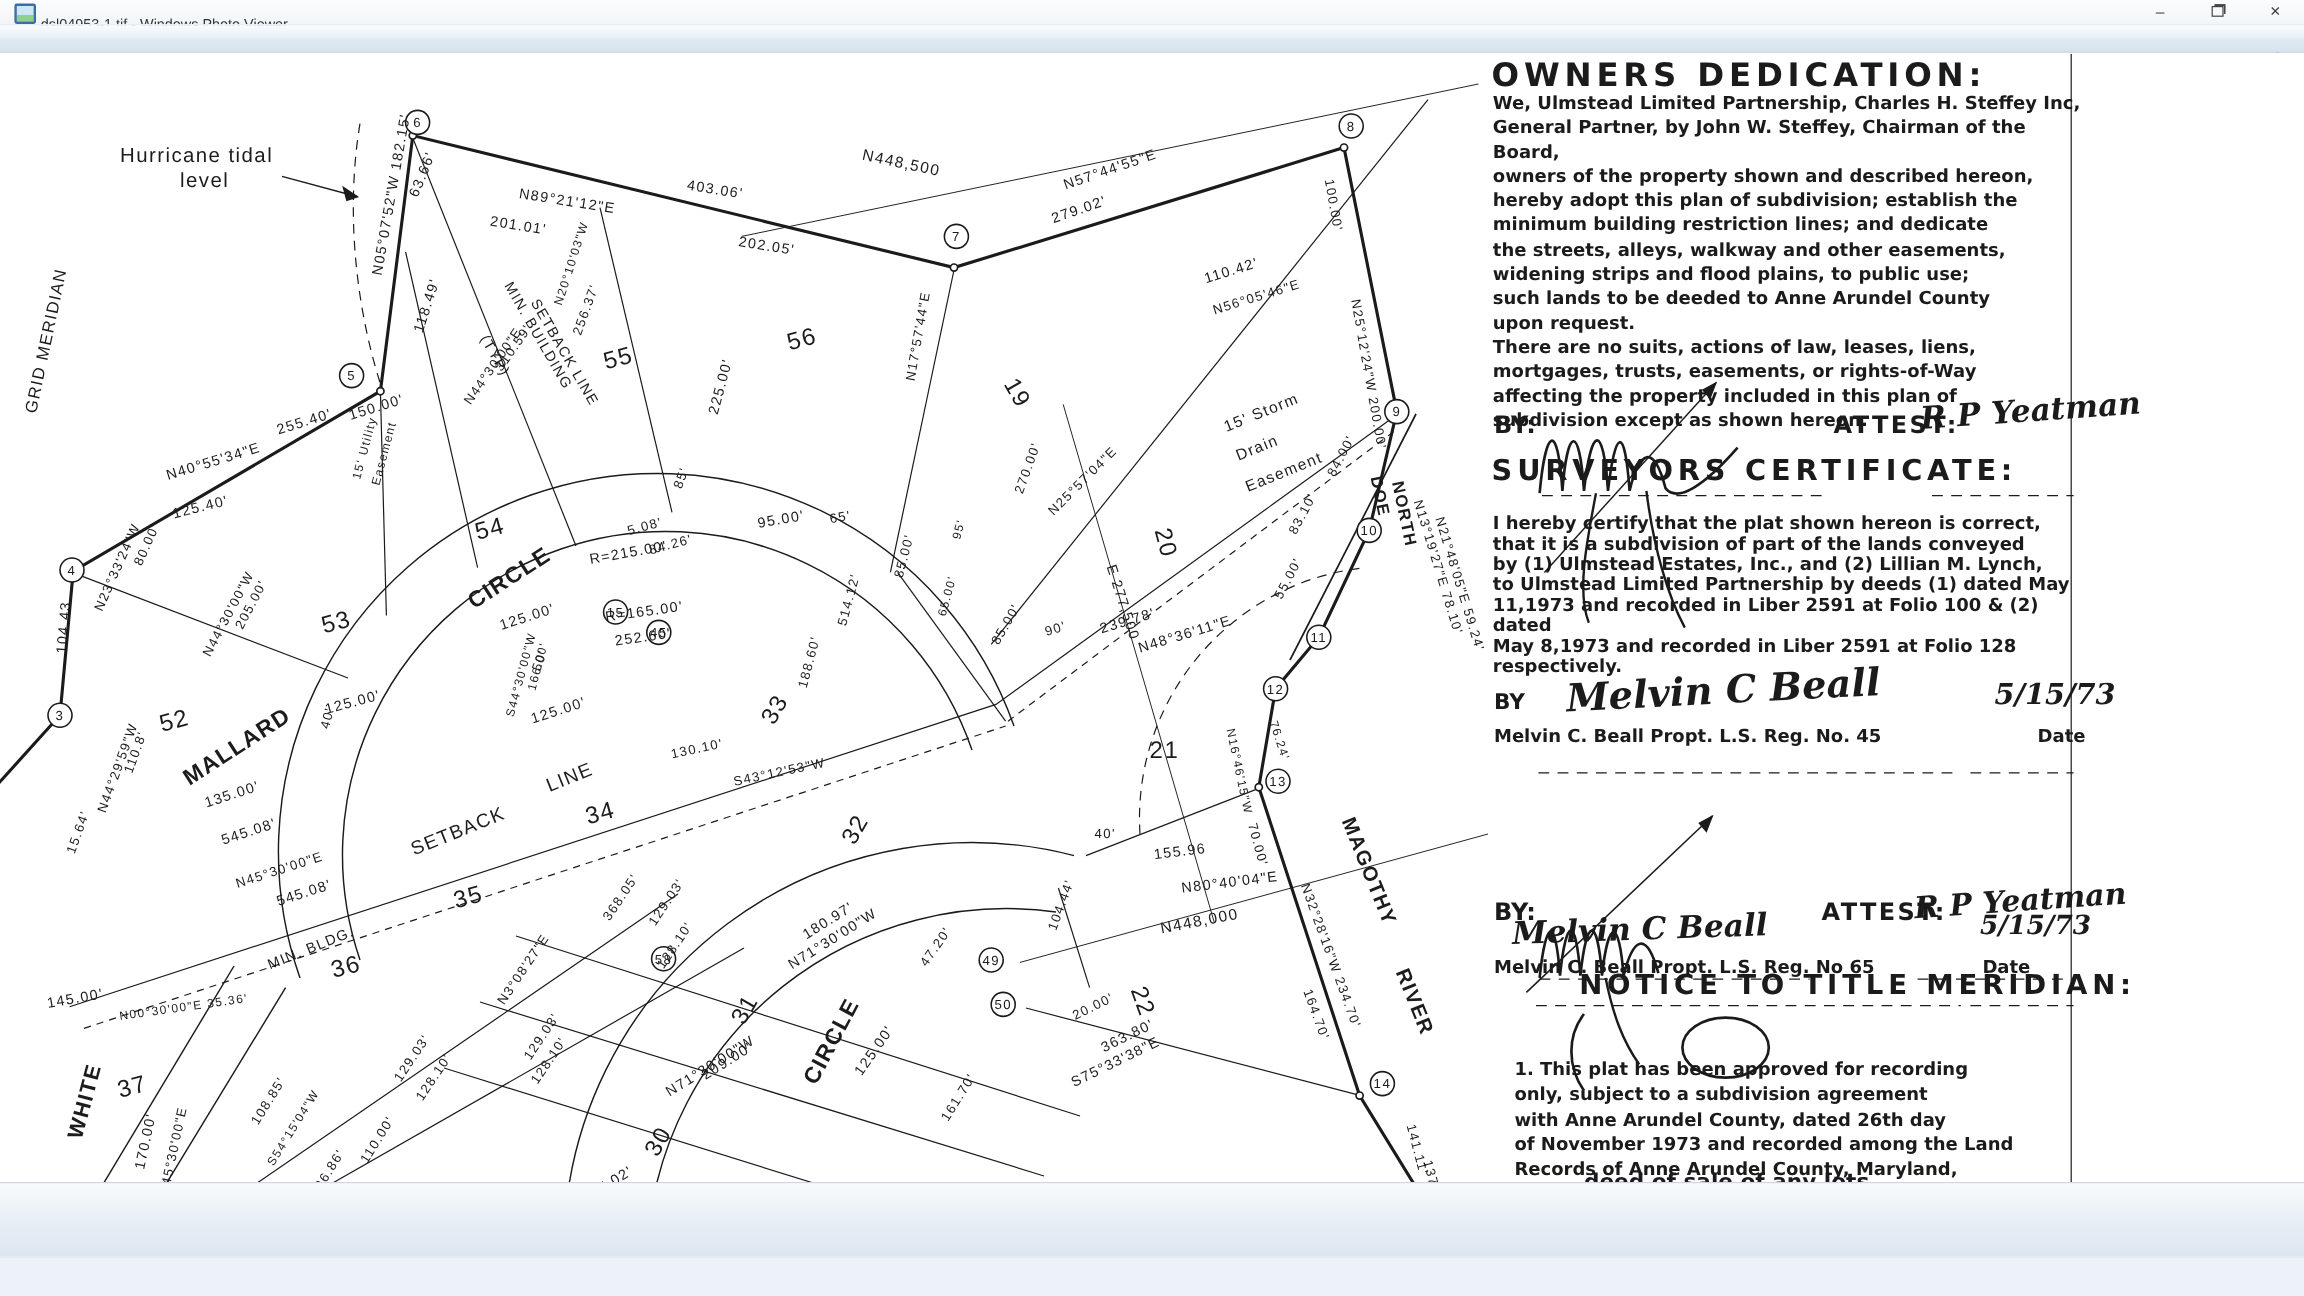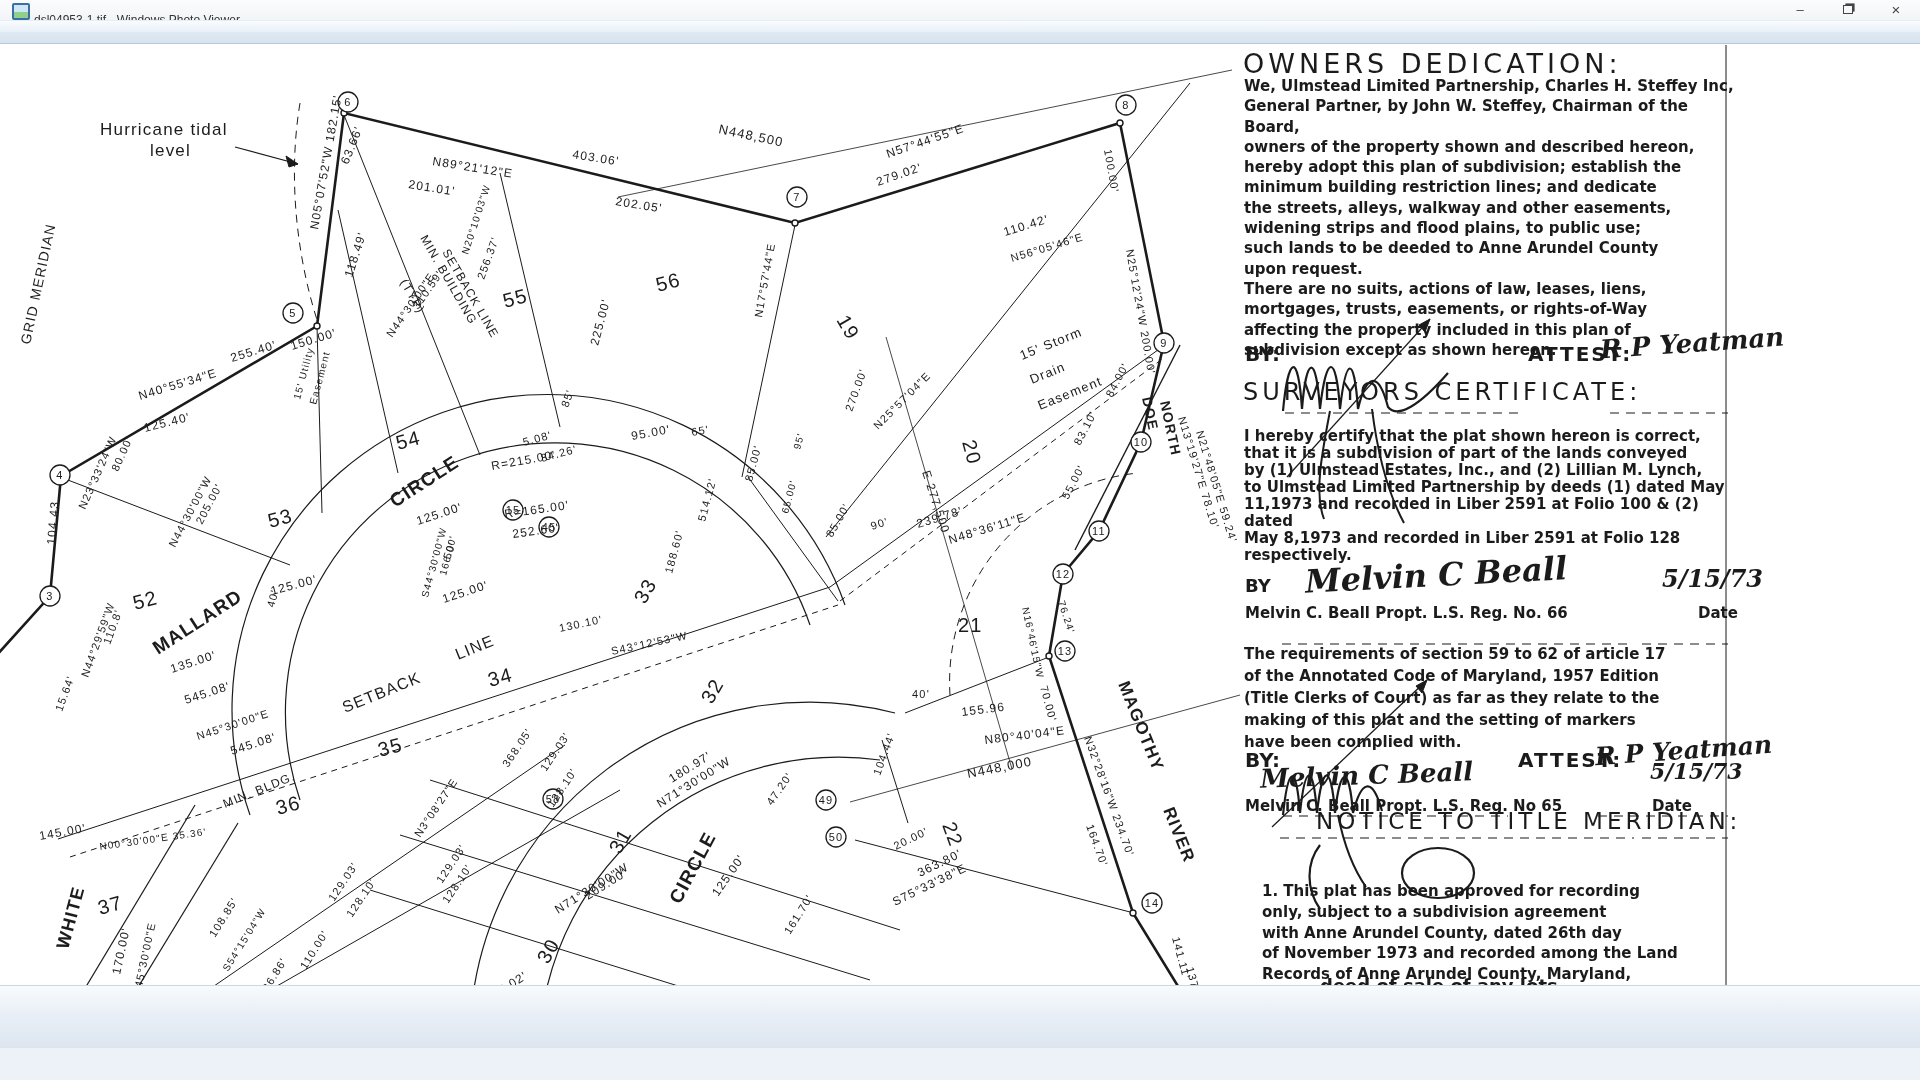--- a/index.html
+++ b/index.html
@@ -13,21 +13,21 @@
   #btn-restore span{display:inline-block;width:8px;height:7px;border:1.4px solid #444;box-shadow:2px -2px 0 -0.4px #444;margin-top:3px;}
   #menubar{left:0;top:20px;width:1920px;height:24px;background:linear-gradient(#fafcfe,#e8f0f8 48%,#dfe9f3 52%,#d8e3ef);border-bottom:1px solid #b9c8da;border-top:1px solid #e6edf4;box-sizing:border-box;}
   .menu-item{top:24px;height:18px;font-size:12px;color:#1e1e1e;display:flex;align-items:center;gap:5px;}
   .caret{width:0;height:0;border-left:3.5px solid transparent;border-right:3.5px solid transparent;border-top:4px solid #333;}
   #help-btn{left:1888px;top:23px;width:17px;height:17px;border-radius:50%;background:radial-gradient(circle at 35% 30%,#9cc8ee,#2f74c0);color:#fff;font-size:11px;font-weight:bold;text-align:center;line-height:17px;border:1px solid #1d4f91;}
   
   #content{left:0;top:44px;width:1920px;height:941px;background:#fff;overflow:hidden;}
   #plat-svg{position:absolute;left:0;top:0;}
   #plat-svg text{fill:#1c1c1c;letter-spacing:1.2px;}
   .hand{position:absolute;color:#1b1b1b;font-family:"DejaVu Sans",sans-serif;white-space:pre-line;font-weight:bold;}
-  .hd{letter-spacing:4px;font-weight:400;}
+  .hd{letter-spacing:4px;font-weight:700;}
   .script{font-family:"DejaVu Serif",serif;font-style:italic;font-weight:bold;}
   
   #viewerbar{left:0;top:985px;width:1920px;height:62px;background:linear-gradient(#f8fbfd,#e9eff6 45%,#dde6f0);border-top:1px solid #cdd7e1;box-sizing:border-box;}
   
   #taskbar{left:0;top:1047px;width:1920px;height:33px;background:#edf2f8;border-top:1px solid #dde4ec;box-sizing:border-box;}
 </style>
 </head>
 <body>
 
 <div class="abs" id="titlebar">
@@ -333,27 +333,22 @@
   <div class="hand" style="left:1244px;top:384px;width:492px;font-size:15px;line-height:17px">I hereby certify that the plat shown hereon is correct,
 that it is a subdivision of part of the lands conveyed
 by (1) Ulmstead Estates, Inc., and (2) Lillian M. Lynch,
 to Ulmstead Limited Partnership by deeds (1) dated May
 11,1973 and recorded in Liber 2591 at Folio 100 &amp; (2) dated
 May 8,1973 and recorded in Liber 2591 at Folio 128
 respectively.</div>
   <div class="hand" style="left:1245px;top:531px;font-size:18px">BY</div>
   <div class="hand script" style="left:1305px;top:512px;font-size:32px;transform:rotate(-3deg)">Melvin C Beall</div>
   <div class="hand script" style="left:1662px;top:520px;font-size:24px">5/15/73</div>
-  <div class="hand" style="left:1245px;top:560px;font-size:15px">Melvin C. Beall     Propt. L.S.    Reg. No. 66</div>
+  <div class="hand" style="left:1245px;top:560px;font-size:15px">Melvin C. Beall     Propt. L.S.    Reg. No. 45</div>
   <div class="hand" style="left:1698px;top:560px;font-size:15px">Date</div>
-  <div class="hand" style="left:1244px;top:599px;width:492px;font-size:15px;line-height:22px">The requirements of section 59 to 62 of article 17
-of the Annotated Code of Maryland, 1957 Edition
-(Title Clerks of Court) as far as they relate to the
-making of this plat and the setting of markers
-have been complied with.</div>
   <div class="hand" style="left:1245px;top:704px;font-size:20px">BY:</div>
   <div class="hand" style="left:1518px;top:704px;font-size:20px;letter-spacing:2px">ATTEST:</div>
   <div class="hand script" style="left:1595px;top:692px;font-size:25px;transform:rotate(-4deg)">R P Yeatman</div>
   <div class="hand script" style="left:1260px;top:716px;font-size:26px;transform:rotate(-2deg)">Melvin C Beall</div>
   <div class="hand script" style="left:1650px;top:714px;font-size:22px">5/15/73</div>
   <div class="hand" style="left:1245px;top:753px;font-size:15px">Melvin C. Beall     Propt. L.S.    Reg. No 65</div>
   <div class="hand" style="left:1652px;top:753px;font-size:15px">Date</div>
   <div class="hand hd" style="left:1316px;top:764px;font-size:23px">NOTICE TO TITLE MERIDIAN:</div>
   <div class="hand" style="left:1262px;top:837px;width:480px;font-size:15px;line-height:20.8px">1. This plat has been approved for recording
 only, subject to a subdivision agreement

